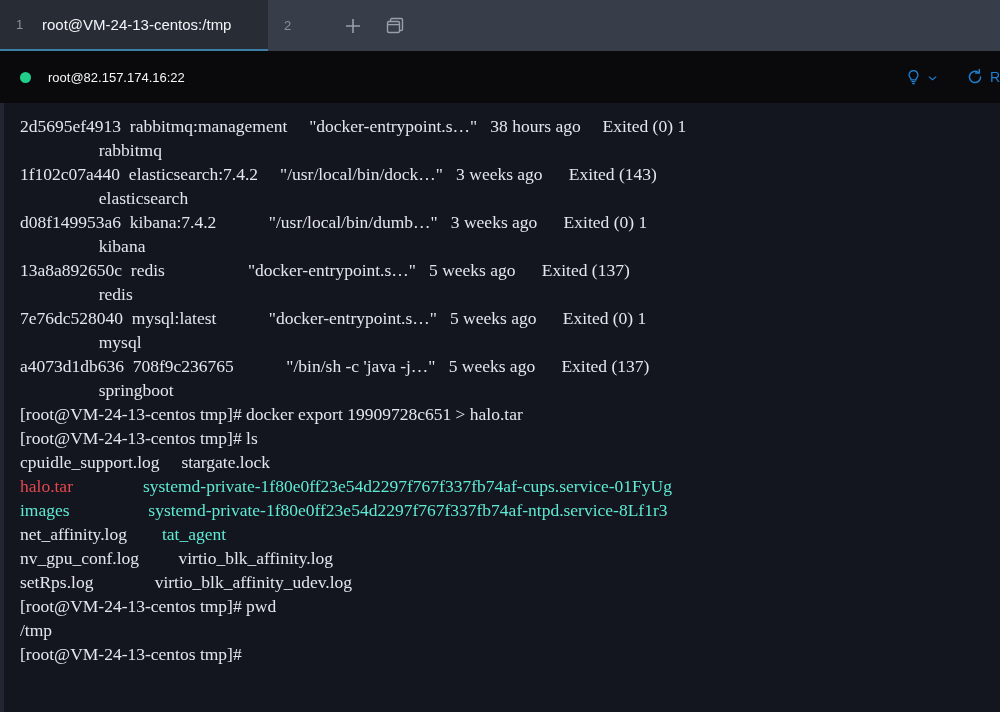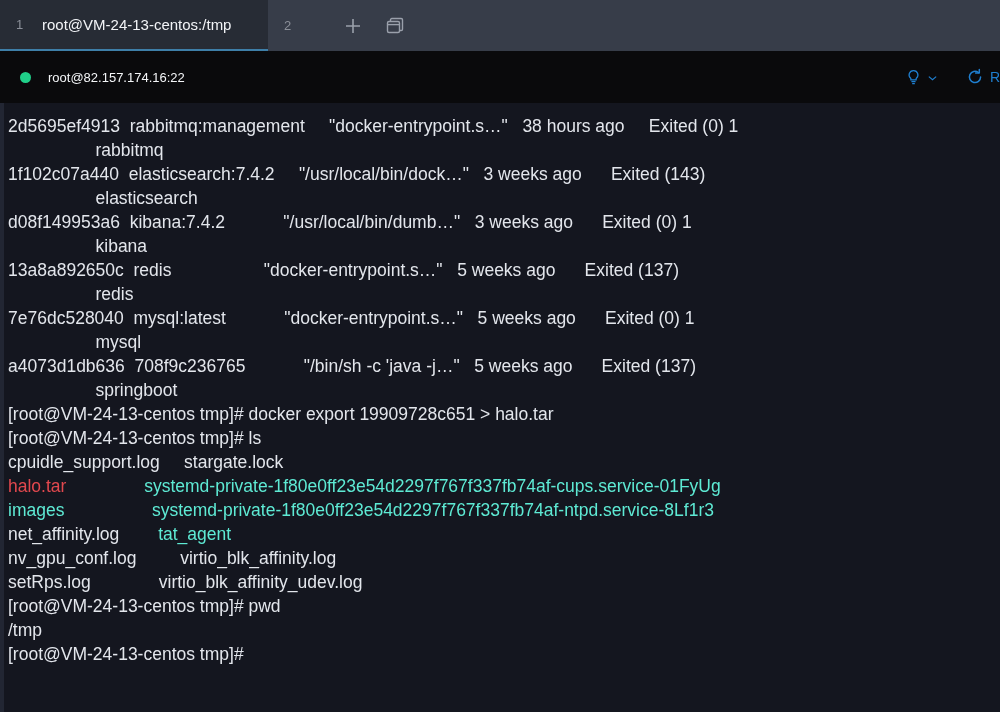--- a/index.html
+++ b/index.html
@@ -135,24 +135,24 @@
     overflow: hidden;
   }
   #term-left-edge {
     position: absolute;
     left: 0; top: 0; bottom: 0;
     width: 4px;
     background: #222633;
   }
   #term-content {
     position: absolute;
-    left: 8px;
+    left: 20px;
     top: 11px;
     right: 0;
-    font-family: Liberation Sans, sans-serif;
+    font-family: Liberation Serif, serif;
     font-size: 17.5px;
     line-height: 24px;
     color: #e3e6ec;
     white-space: pre;
     letter-spacing: 0px;
   }
   #term-content .line { height: 24px; }
   .c-red   { color: #e2484e; }
   .c-blue  { color: #5eead4; }
   .c-white { color: #e3e6ec; }

